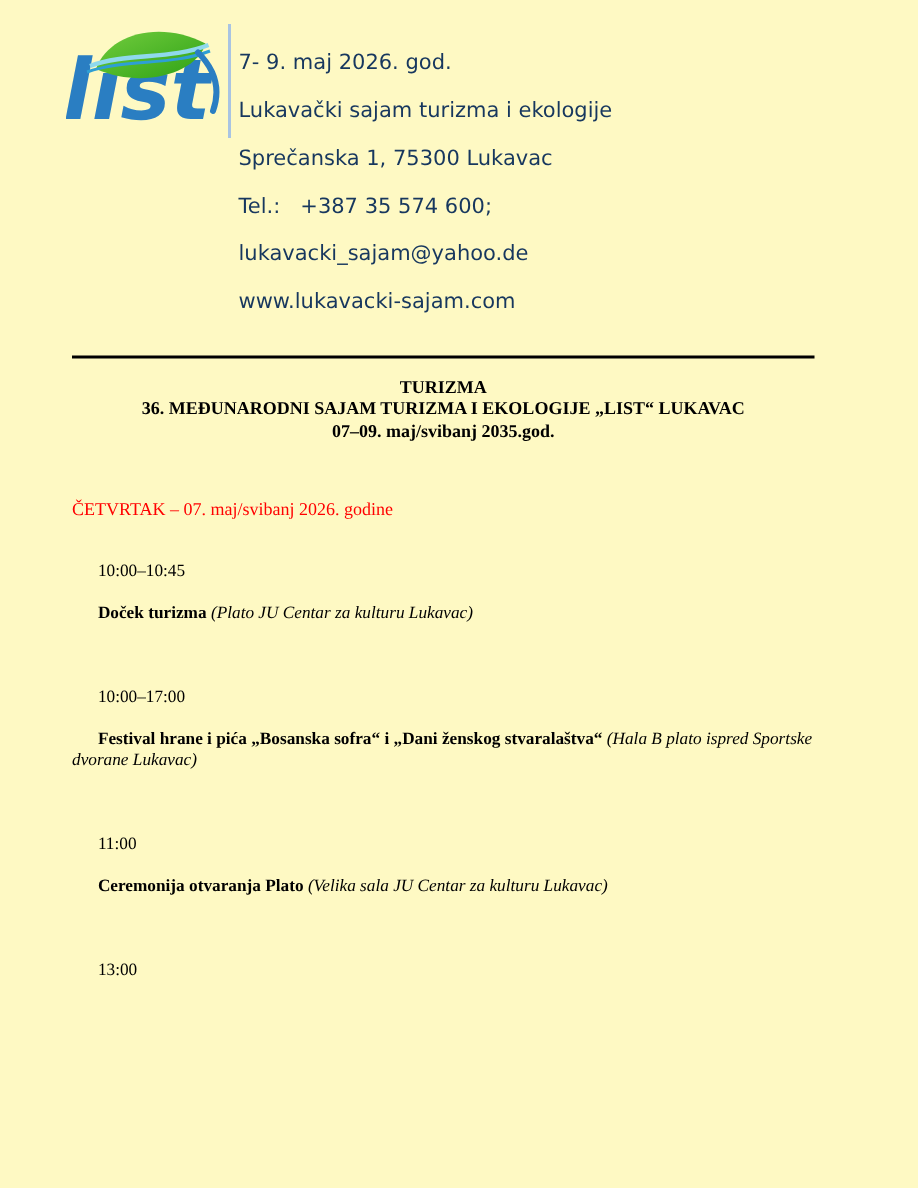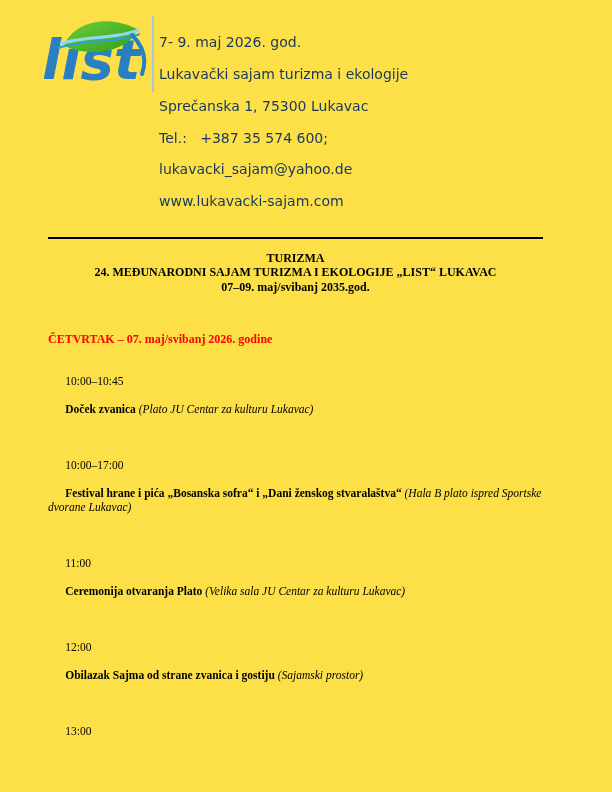--- a/index.html
+++ b/index.html
@@ -1,19 +1,19 @@
 <!DOCTYPE html>
 <html><head>
 <meta charset="utf-8">
 <style>
   html,body { margin:0; padding:0; background:#ffffff; }
   .page {
     position:relative;
     width:612px; height:792px;
-    background:#fde047;
+    background:#fef9c3;
     overflow:hidden;
     font-family:"Liberation Serif", serif;
     color:#000;
   }
   
   .header { display:flex; align-items:flex-start; padding:13px 0 0 44px; }
   .logo-box { width:104px; height:78px; flex:0 0 auto; }
   .vsep { width:2px; height:76px; background:#a9c4e2; margin:3px 5px 0 4px; flex:0 0 auto; }
   .contact {
     padding-top:3px;
@@ -28,21 +28,21 @@
     margin:12px 69px 0 48px;
     text-align:center;
     font-weight:bold; font-size:12px; line-height:14.5px;
   }
   
   .content {
     margin-left:48px; width:497px;
     font-size:11.5px; line-height:14px;
   }
   .content p { margin:14px 0 0 0; white-space:pre-wrap; }
-  .day-heading { font-weight:bold; color:#ff0000; font-size:12px; margin-top:38px !important; }
+  .day-heading { font-weight:normal; color:#ff0000; font-size:12px; margin-top:38px !important; }
   .event b, .speaker b { font-weight:bold; }
   .event i, .venue-line { font-style:italic; }
 </style>
 </head>
 <body>
 
 <div class="page">
 
   <div class="header">
     <div class="logo-box">
@@ -68,47 +68,43 @@
       <div>Tel.:   +387 35 574 600;</div>
       <div>lukavacki_sajam@yahoo.de</div>
       <div>www.lukavacki-sajam.com</div>
     </div>
   </div>
 
   <hr class="rule">
 
   <div class="title-block">
     <div>TURIZMA</div>
-    <div>24. MEĐUNARODNI SAJAM TURIZMA I EKOLOGIJE „LIST“ LUKAVAC</div>
+    <div>36. MEĐUNARODNI SAJAM TURIZMA I EKOLOGIJE „LIST“ LUKAVAC</div>
     <div>07–09. maj/svibanj 2035.god.</div>
   </div>
 
   <div class="content">
 
     <p class="day-heading">ČETVRTAK – 07. maj/svibanj 2026. godine</p>
 
     <p class="event">
       <span>10:00–10:45</span><br>
-      <b>Doček zvanica</b><i> (Plato JU Centar za kulturu Lukavac)</i>
+      <b>Doček turizma</b><i> (Plato JU Centar za kulturu Lukavac)</i>
     </p>
 
     <p class="event">
       <span>10:00–17:00</span><br>
       <b>Festival hrane i pića „Bosanska sofra“ i „Dani ženskog stvaralaštva“</b><i> (Hala B plato ispred Sportske dvorane Lukavac)</i>
     </p>
 
     <p class="event">
       <span>11:00</span><br>
       <b>Ceremonija otvaranja Plato</b><i> (Velika sala JU Centar za kulturu Lukavac)</i>
     </p>
 
-    <p class="event">
-      <span>12:00</span><br>
-      <b>Obilazak Sajma od strane zvanica i gostiju</b><i> (Sajamski prostor)</i>
-    </p>
 
     <p class="event">
       <span>13:00</span><br>
       <i></i>
     </p>
 
   </div>
 </div>
 
 </body></html>

